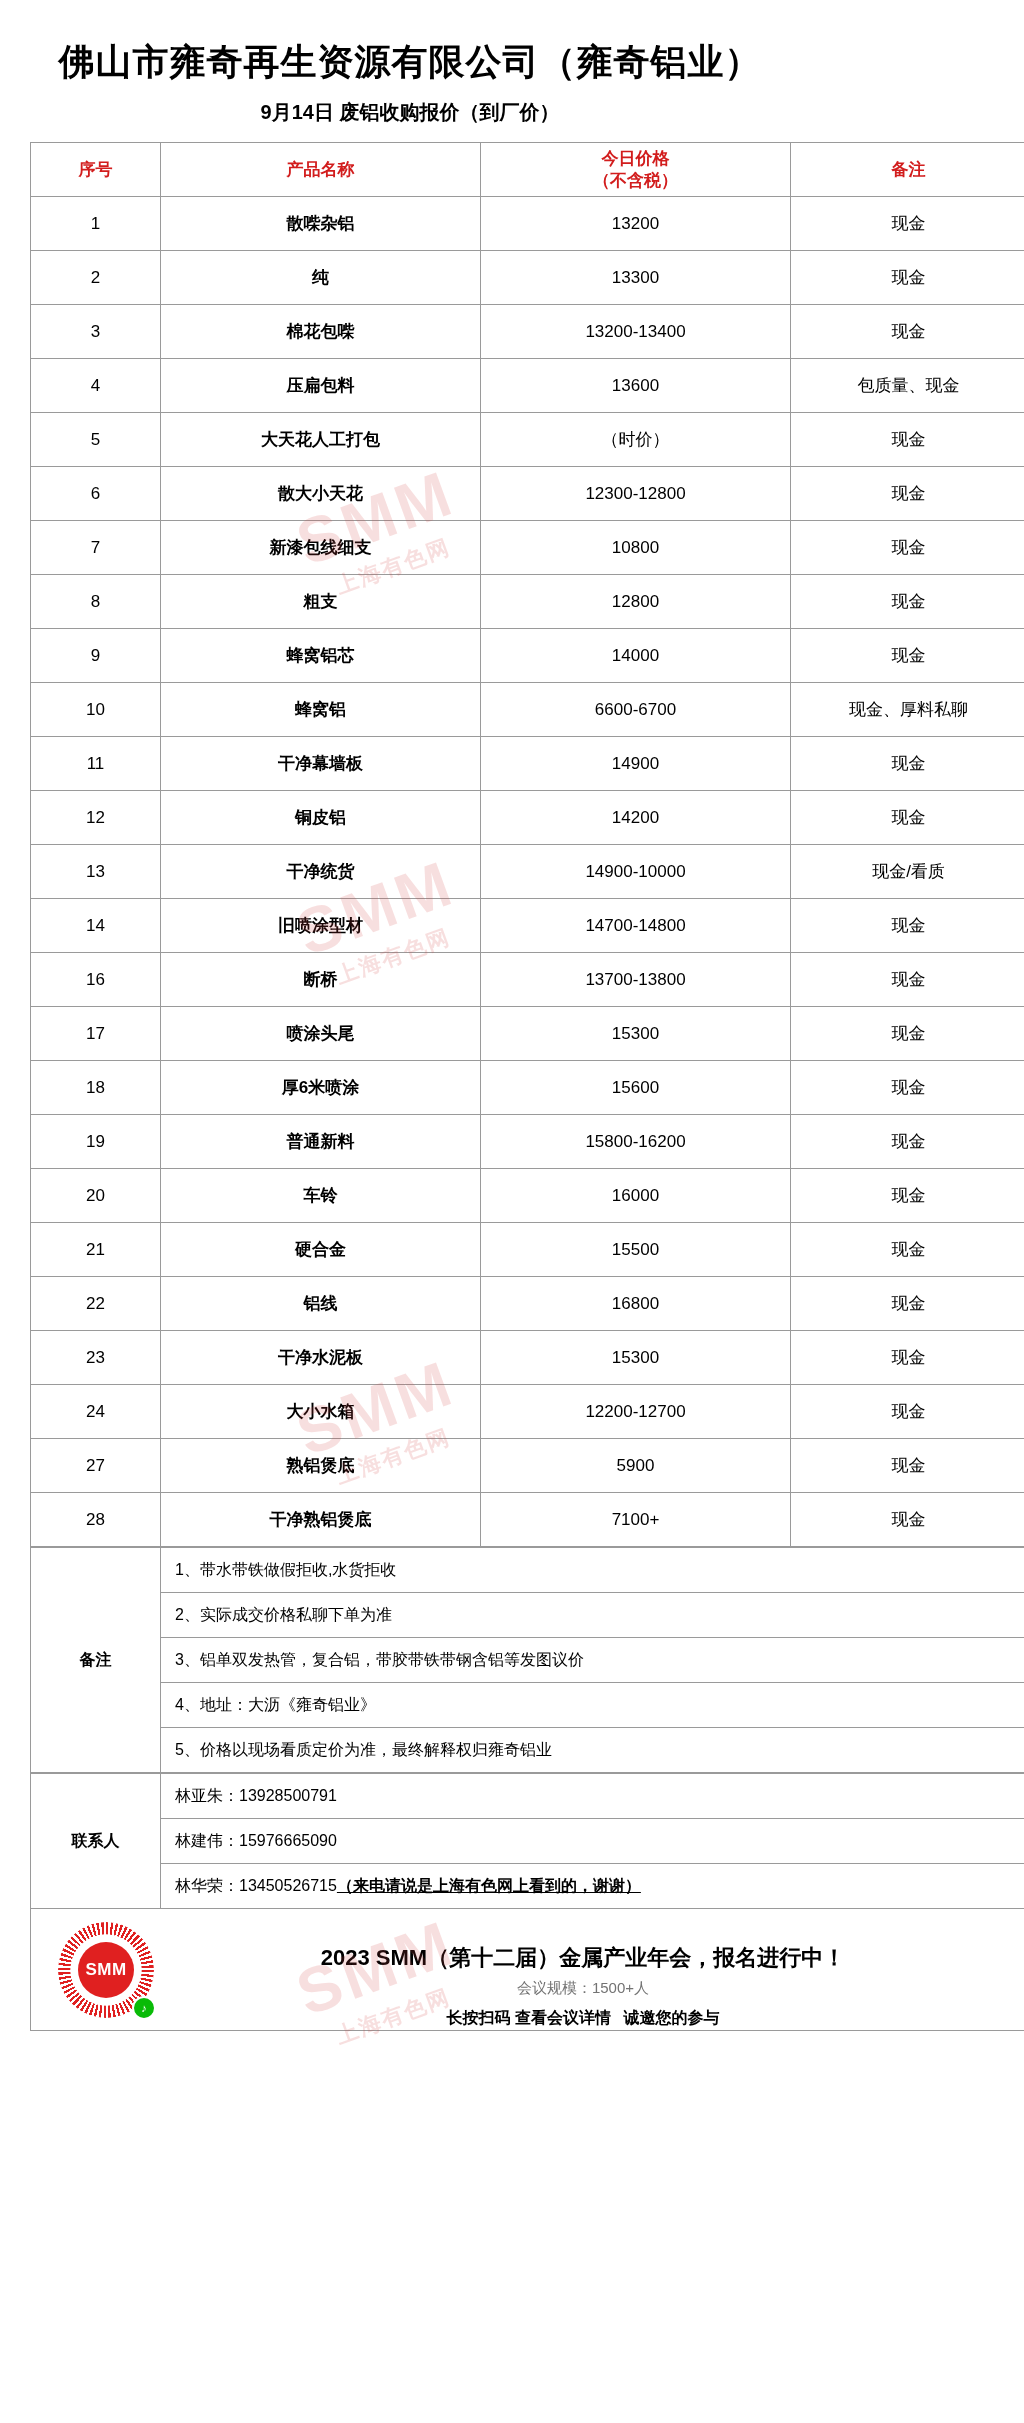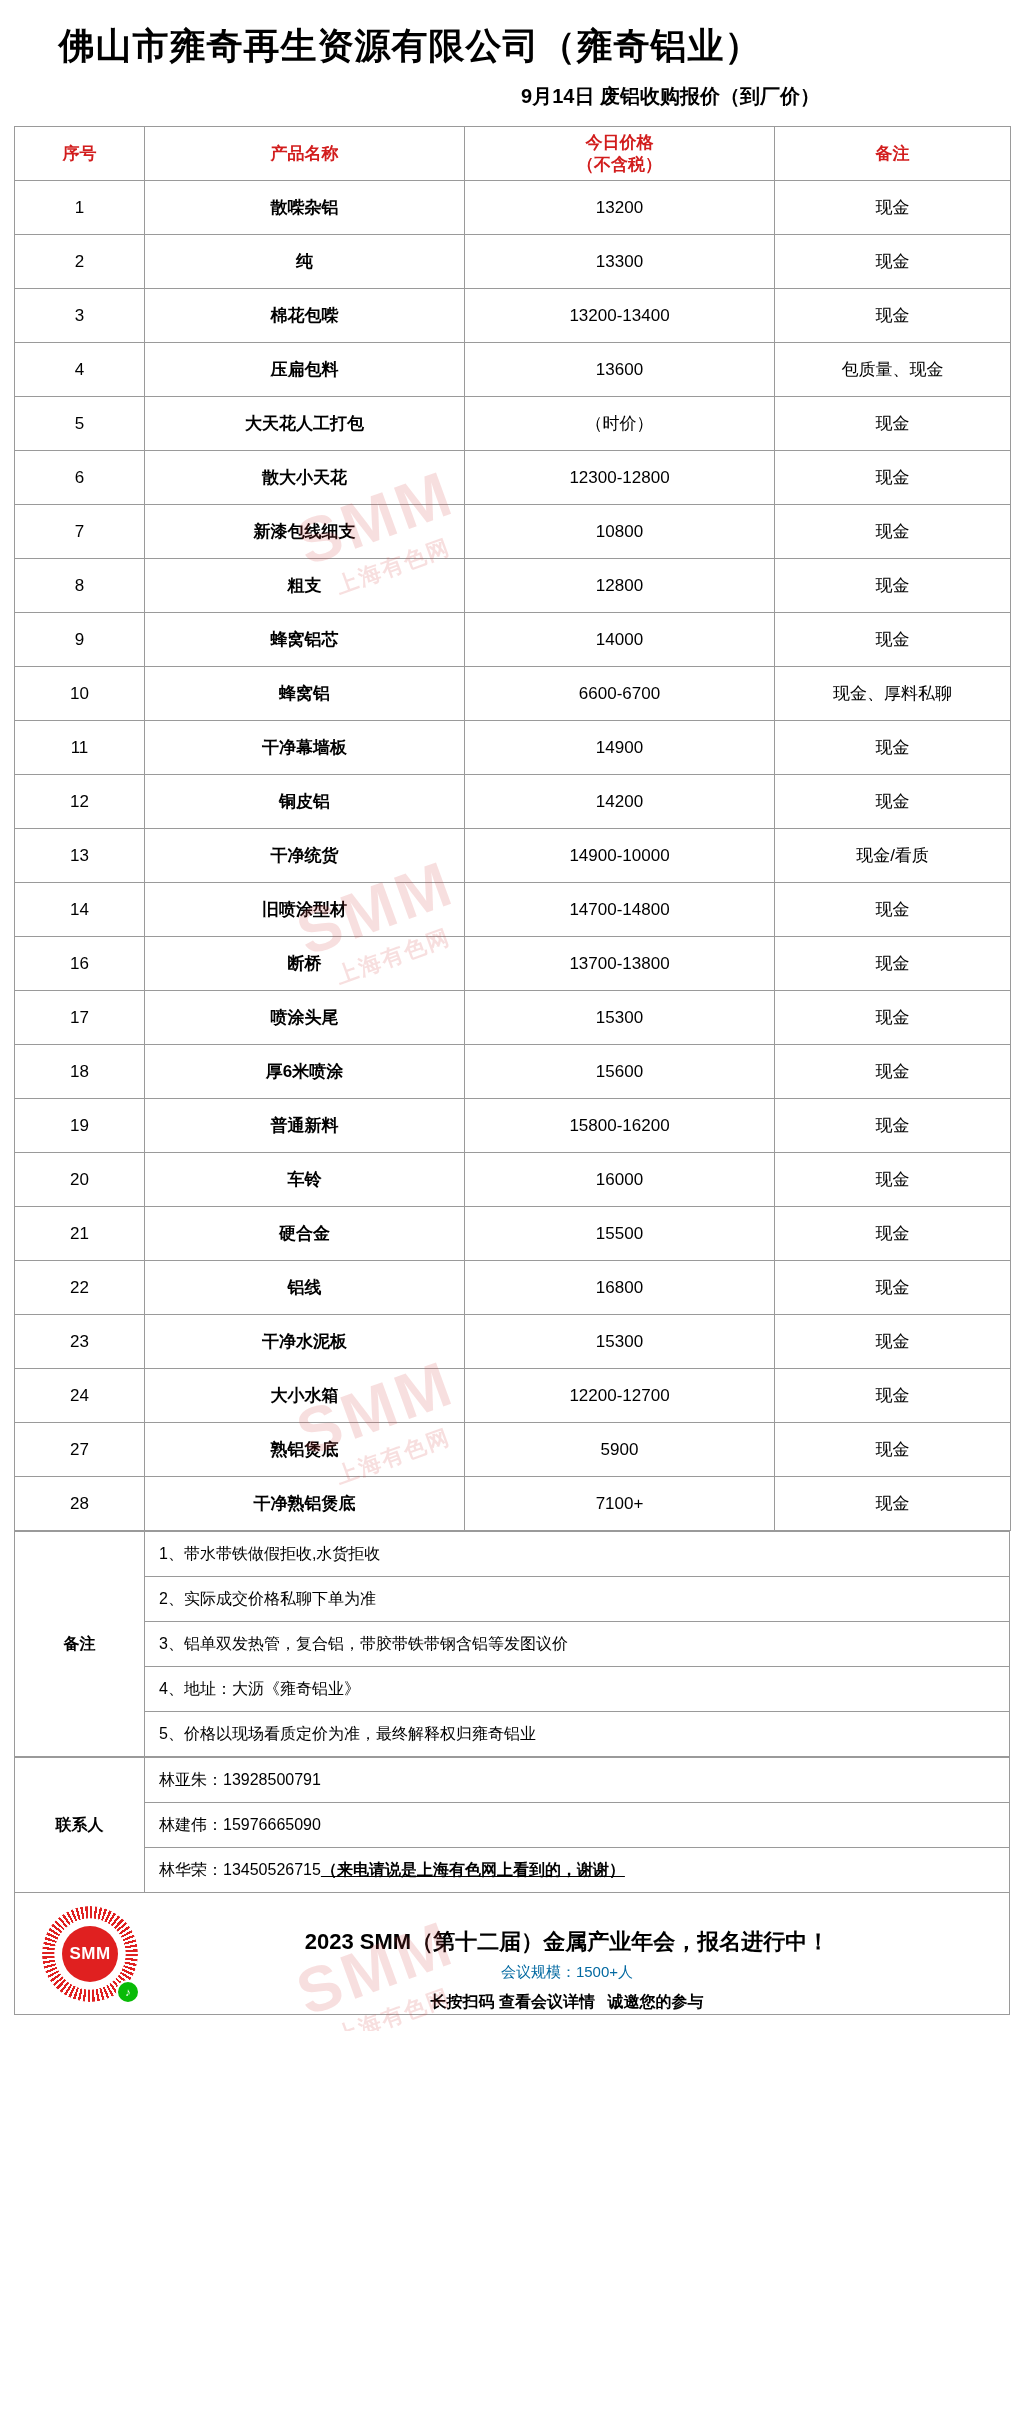--- a/index.html
+++ b/index.html
@@ -8,32 +8,32 @@
     background: #ffffff;
   }
   body {
     font-family: "Liberation Sans", sans-serif;
     width: 1024px;
     color: #000;
   }
   .page {
     width: 820px;
     box-sizing: border-box;
-    padding: 0;
+    padding: 16px;
     position: relative;
   }
   .title {
     text-align: center;
     font-size: 36px;
     font-weight: bold;
     letter-spacing: 1px;
     padding: 22px 0 6px 0;
   }
   .subtitle {
-    text-align: right;
+    text-align: center;
     font-size: 20px;
     font-weight: bold;
     padding: 6px 0 16px 0;
   }
   .table-wrap {
     padding: 0 14px 0 14px;
     box-sizing: border-box;
   }
   table.main {
     border-collapse: collapse;
@@ -163,21 +163,21 @@
     padding-right: 40px;
   }
   .ad-line1 {
     font-size: 22px;
     font-weight: bold;
     padding-bottom: 6px;
     margin-top: 32px;
   }
   .ad-line2 {
     font-size: 15px;
-    color: #0369a1;
+    color: #737373;
     padding-bottom: 10px;
   }
   .ad-line3 {
     font-size: 16px;
     font-weight: bold;
   }
   .ad-line3 span { margin: 0 4px; }
 
   
   .wm {

